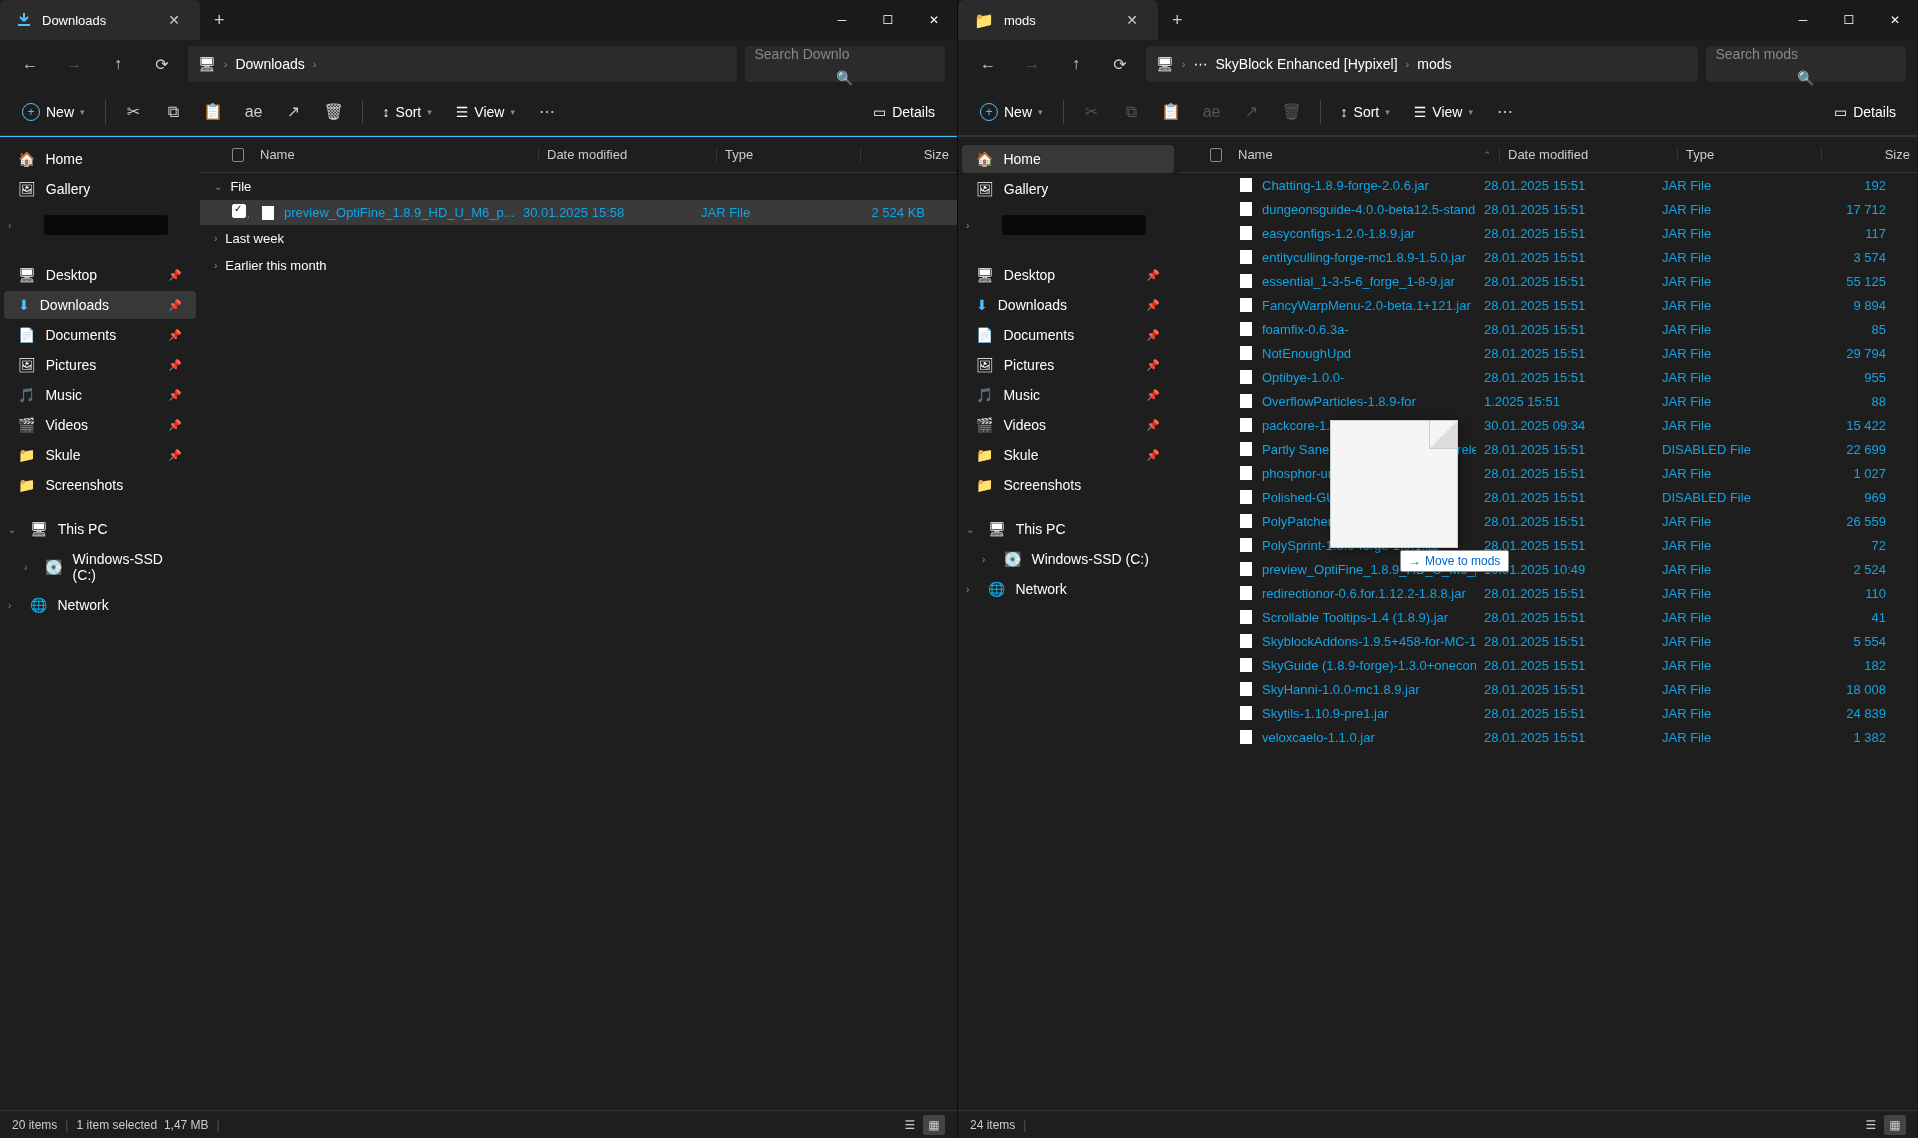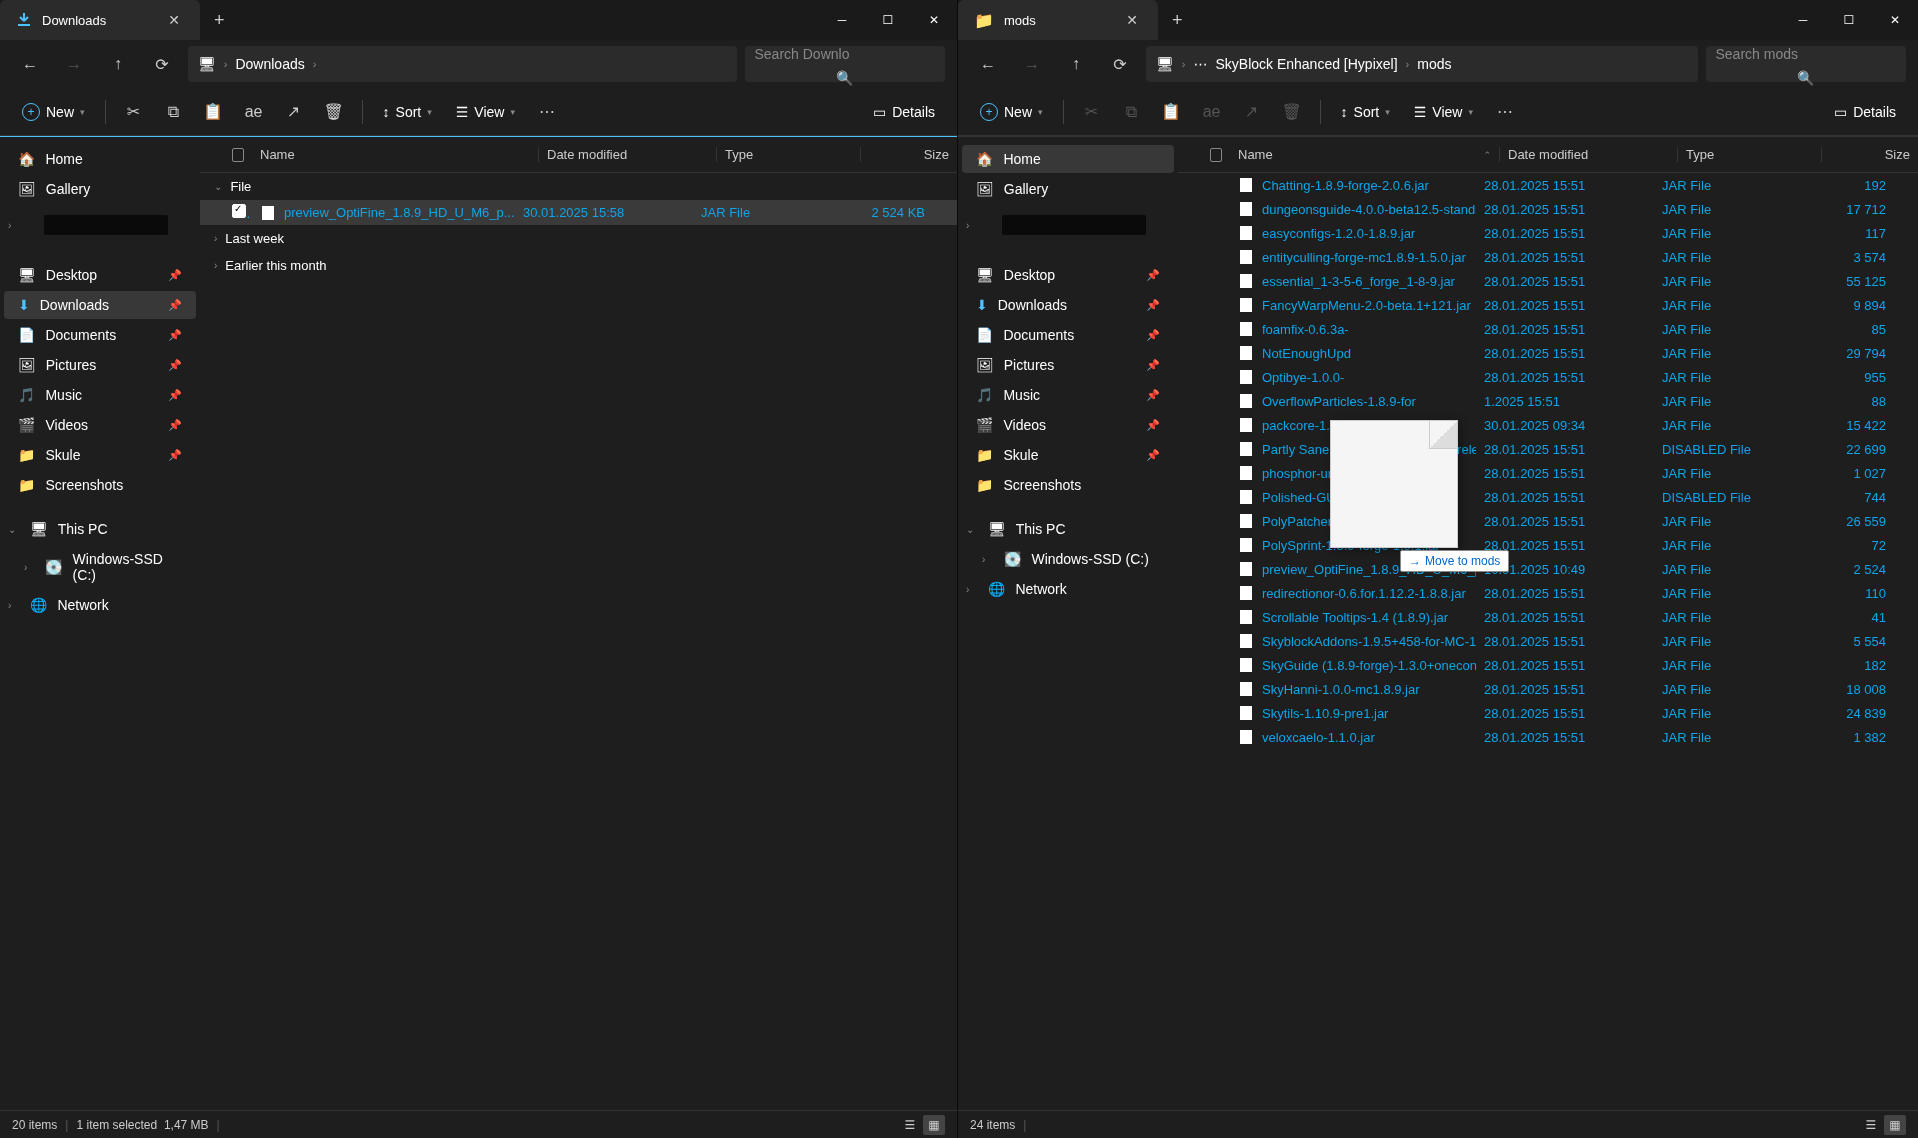--- a/index.html
+++ b/index.html
@@ -614,21 +614,21 @@
           <div class="row">
     <div class="cell cell-check"></div>
     <div class="cell cell-name">
               <svg class="file-icon" viewBox="0 0 16 16">
                 <rect fill="#fff" width="12" height="14" x="2" y="1"></rect>
               </svg>
               <span>Polished-GUI-1.0.0.jar.disabled</span>
             </div>
     <div class="cell cell-date">28.01.2025 15:51</div>
     <div class="cell cell-type">DISABLED File</div>
-    <div class="cell cell-size">744</div>
+    <div class="cell cell-size">969</div>
           </div>
           <div class="row">
     <div class="cell cell-check"></div>
     <div class="cell cell-name">
               <svg class="file-icon" viewBox="0 0 16 16">
                 <rect fill="#fff" width="12" height="14" x="2" y="1"></rect>
               </svg>
               <span>PolyPatcher-1.8.9-forge-1.10.2.jar</span>
             </div>
     <div class="cell cell-date">28.01.2025 15:51</div>

